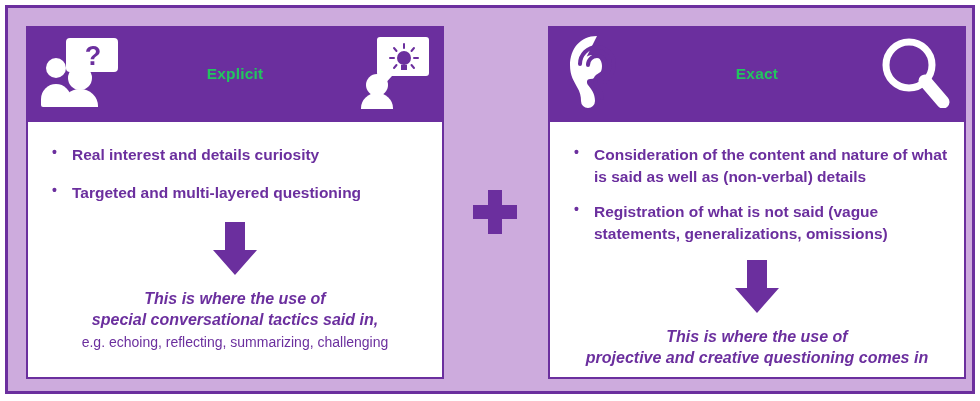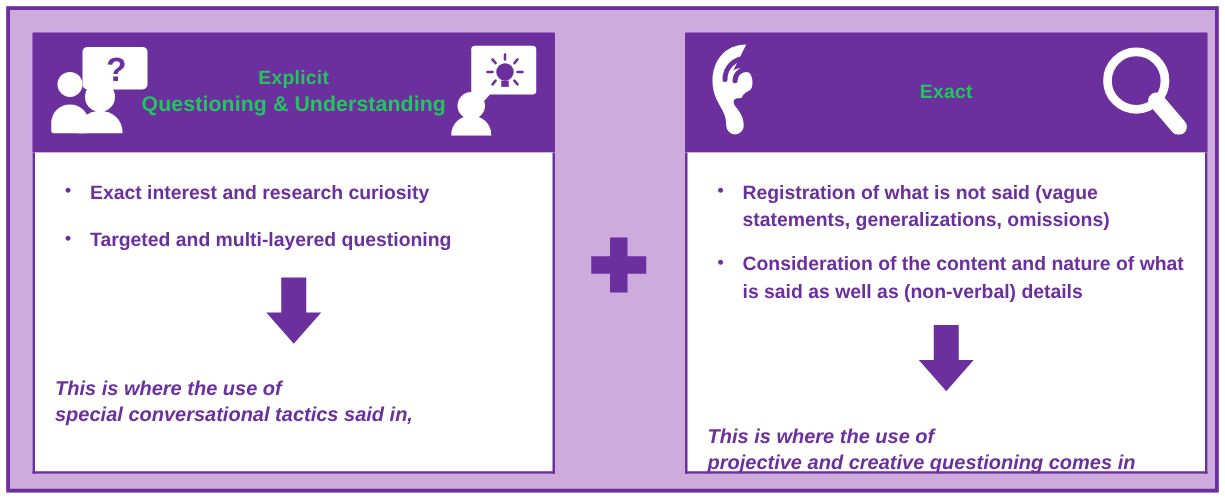--- a/index.html
+++ b/index.html
@@ -105,23 +105,23 @@
   
   .arrow-wrap {
     display: flex;
     justify-content: center;
     margin-top: 4px;
   }
   #panel-exact .arrow-wrap { margin-top: 0px; }
 
   
   .conclusion {
-    text-align: left;
+    text-align: center;
     color: #6b2f9e;
-    margin-top: 18px;
+    margin-top: 6px;
   }
   .conclusion .italic-line {
     font-style: italic;
     font-weight: bold;
     font-size: 16px;
     line-height: 1.34;
     white-space: nowrap;
   }
   .conclusion .note-line {
     font-size: 14px;
@@ -159,21 +159,20 @@
           <circle cx="16" cy="32" r="10" fill="#ffffff"></circle>
           <path d="M1 63 a15 15 0 0 1 30 0 v6 a2 2 0 0 1 -2 2 h-26 a2 2 0 0 1 -2 -2 z" fill="#ffffff"></path>
 
           <circle cx="40" cy="42" r="12" fill="#ffffff"></circle>
           <path d="M22 70 a18 17 0 0 1 36 0 v1 h-36 z" fill="#ffffff"></path>
         </svg>
       </span>
 
       <div class="panel-header-text">
         <div class="header-line-1">Explicit</div>
-        <div class="header-line-2">Questioning &amp; Understanding</div>
       </div>
 
       <span class="hdr-icon right">
         <svg width="70" height="74" viewBox="0 0 70 74" xmlns="http://www.w3.org/2000/svg">
 
           <path d="M20 2 h46 a3 3 0 0 1 3 3 v33 a3 3 0 0 1 -3 3 h-34 l-10 11 v-11 h-2 a3 3 0 0 1 -3 -3 v-33 a3 3 0 0 1 3 -3 z" fill="#ffffff"></path>
           <g stroke="#6b2f9e" stroke-width="2" stroke-linecap="round">
             <line x1="44" y1="9" x2="44" y2="13"></line>
             <line x1="34" y1="13" x2="36.5" y2="16"></line>
             <line x1="54" y1="13" x2="51.5" y2="16"></line>
@@ -186,35 +185,36 @@
           <rect x="41" y="30" width="6" height="5" fill="#6b2f9e"></rect>
 
           <circle cx="17" cy="50" r="11" fill="#ffffff"></circle>
           <path d="M1 73 a16 15 0 0 1 32 0 v1 h-32 z" fill="#ffffff"></path>
         </svg>
       </span>
     </div>
 
     <div class="panel-body">
       <ul class="bullets">
-        <li>Exact interest and research curiosity</li>
+        <li>Real interest and details curiosity</li>
         <li>Targeted and multi-layered questioning</li>
       </ul>
 
       <div class="arrow-wrap">
         <span>
           <svg width="62" height="58" viewBox="0 0 62 58" xmlns="http://www.w3.org/2000/svg">
             <path d="M21 2 h20 v28 h12 L31 55 L9 30 h12 z" fill="#6b2f9e"></path>
           </svg>
         </span>
       </div>
 
       <div class="conclusion">
         <div class="italic-line">This is where the use of</div>
         <div class="italic-line">special conversational tactics said in,</div>
+        <div class="note-line">e.g. echoing, reflecting, summarizing, challenging</div>
       </div>
     </div>
   </div>
 
   <span id="plus-sign">
     <svg width="48" height="48" viewBox="0 0 48 48" xmlns="http://www.w3.org/2000/svg">
       <path d="M17 2 h14 v15 h15 v14 h-15 v15 h-14 v-15 h-15 v-14 h15 z" fill="#6b2f9e"></path>
     </svg>
   </span>
 
@@ -237,22 +237,22 @@
       <span class="hdr-icon right">
         <svg width="70" height="72" viewBox="0 0 70 72" xmlns="http://www.w3.org/2000/svg">
           <circle cx="29" cy="29" r="23" fill="none" stroke="#ffffff" stroke-width="7"></circle>
           <line x1="45" y1="45" x2="63" y2="66" stroke="#ffffff" stroke-width="13" stroke-linecap="round"></line>
         </svg>
       </span>
     </div>
 
     <div class="panel-body">
       <ul class="bullets">
+        <li>Consideration of the content and nature of what is said as well as (non-verbal) details</li>
         <li>Registration of what is not said (vague statements, generalizations, omissions)</li>
-        <li>Consideration of the content and nature of what is said as well as (non-verbal) details</li>
       </ul>
 
       <div class="arrow-wrap">
         <span>
           <svg width="62" height="58" viewBox="0 0 62 58" xmlns="http://www.w3.org/2000/svg">
             <path d="M21 2 h20 v28 h12 L31 55 L9 30 h12 z" fill="#6b2f9e"></path>
           </svg>
         </span>
       </div>
 

